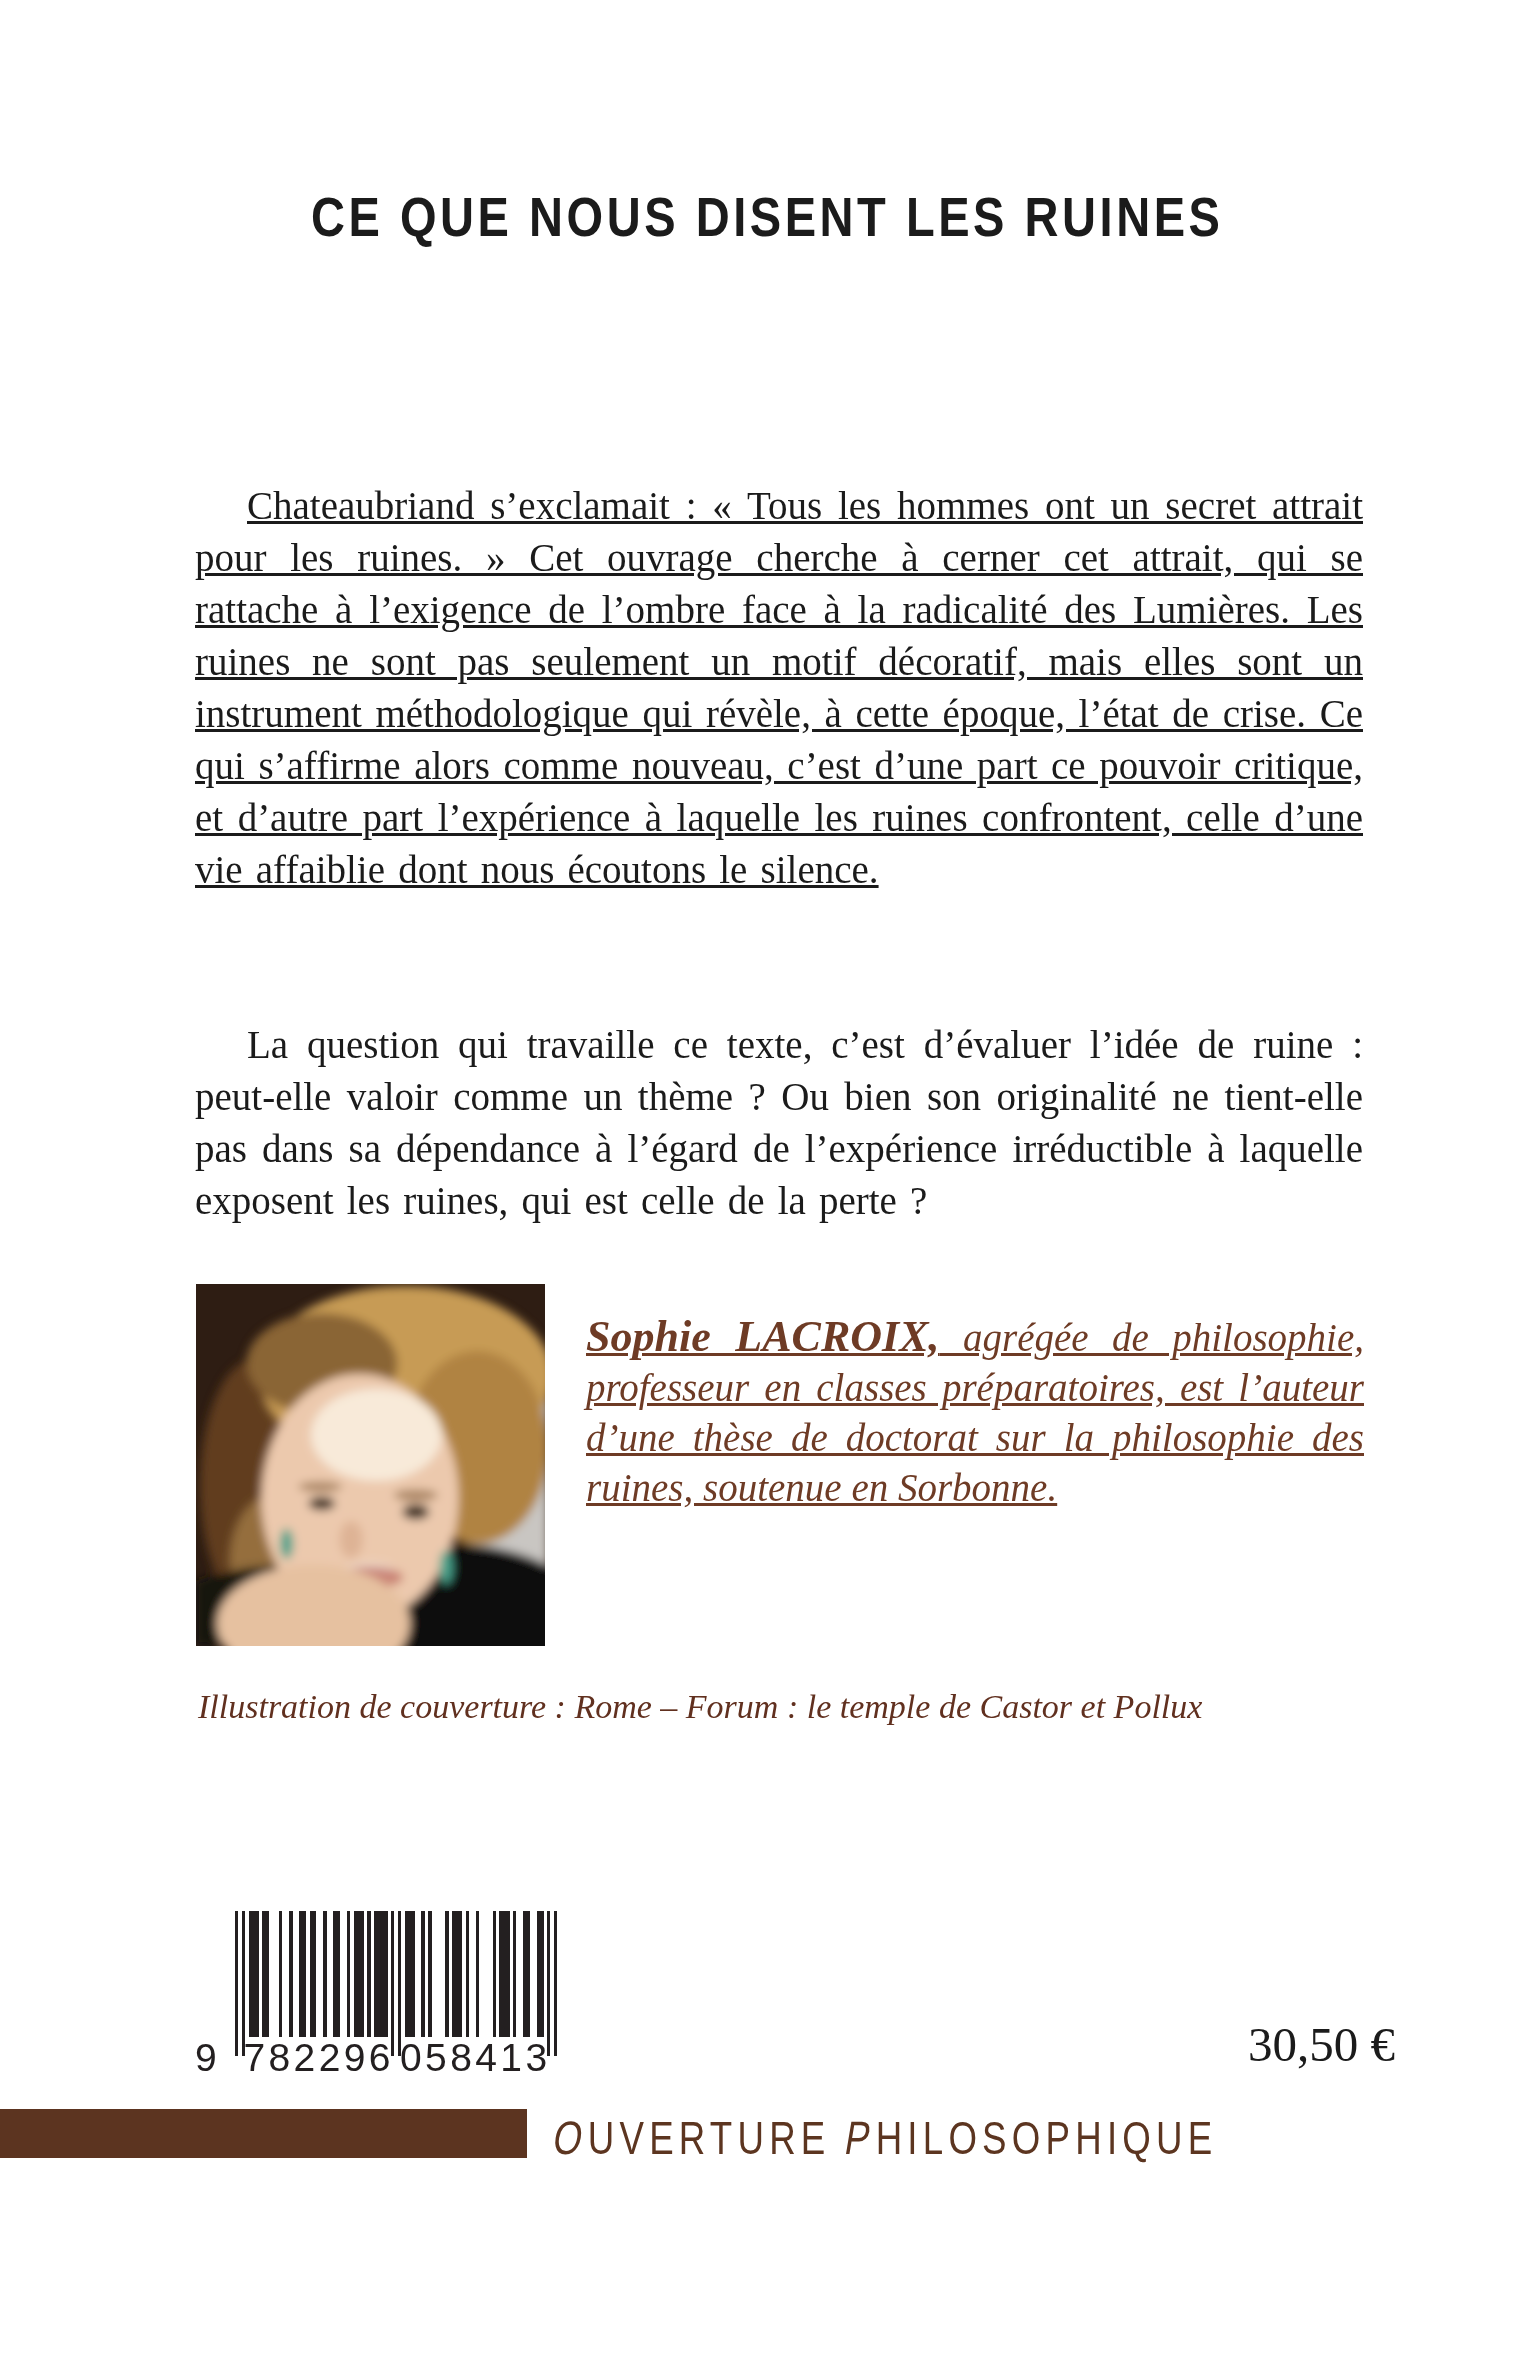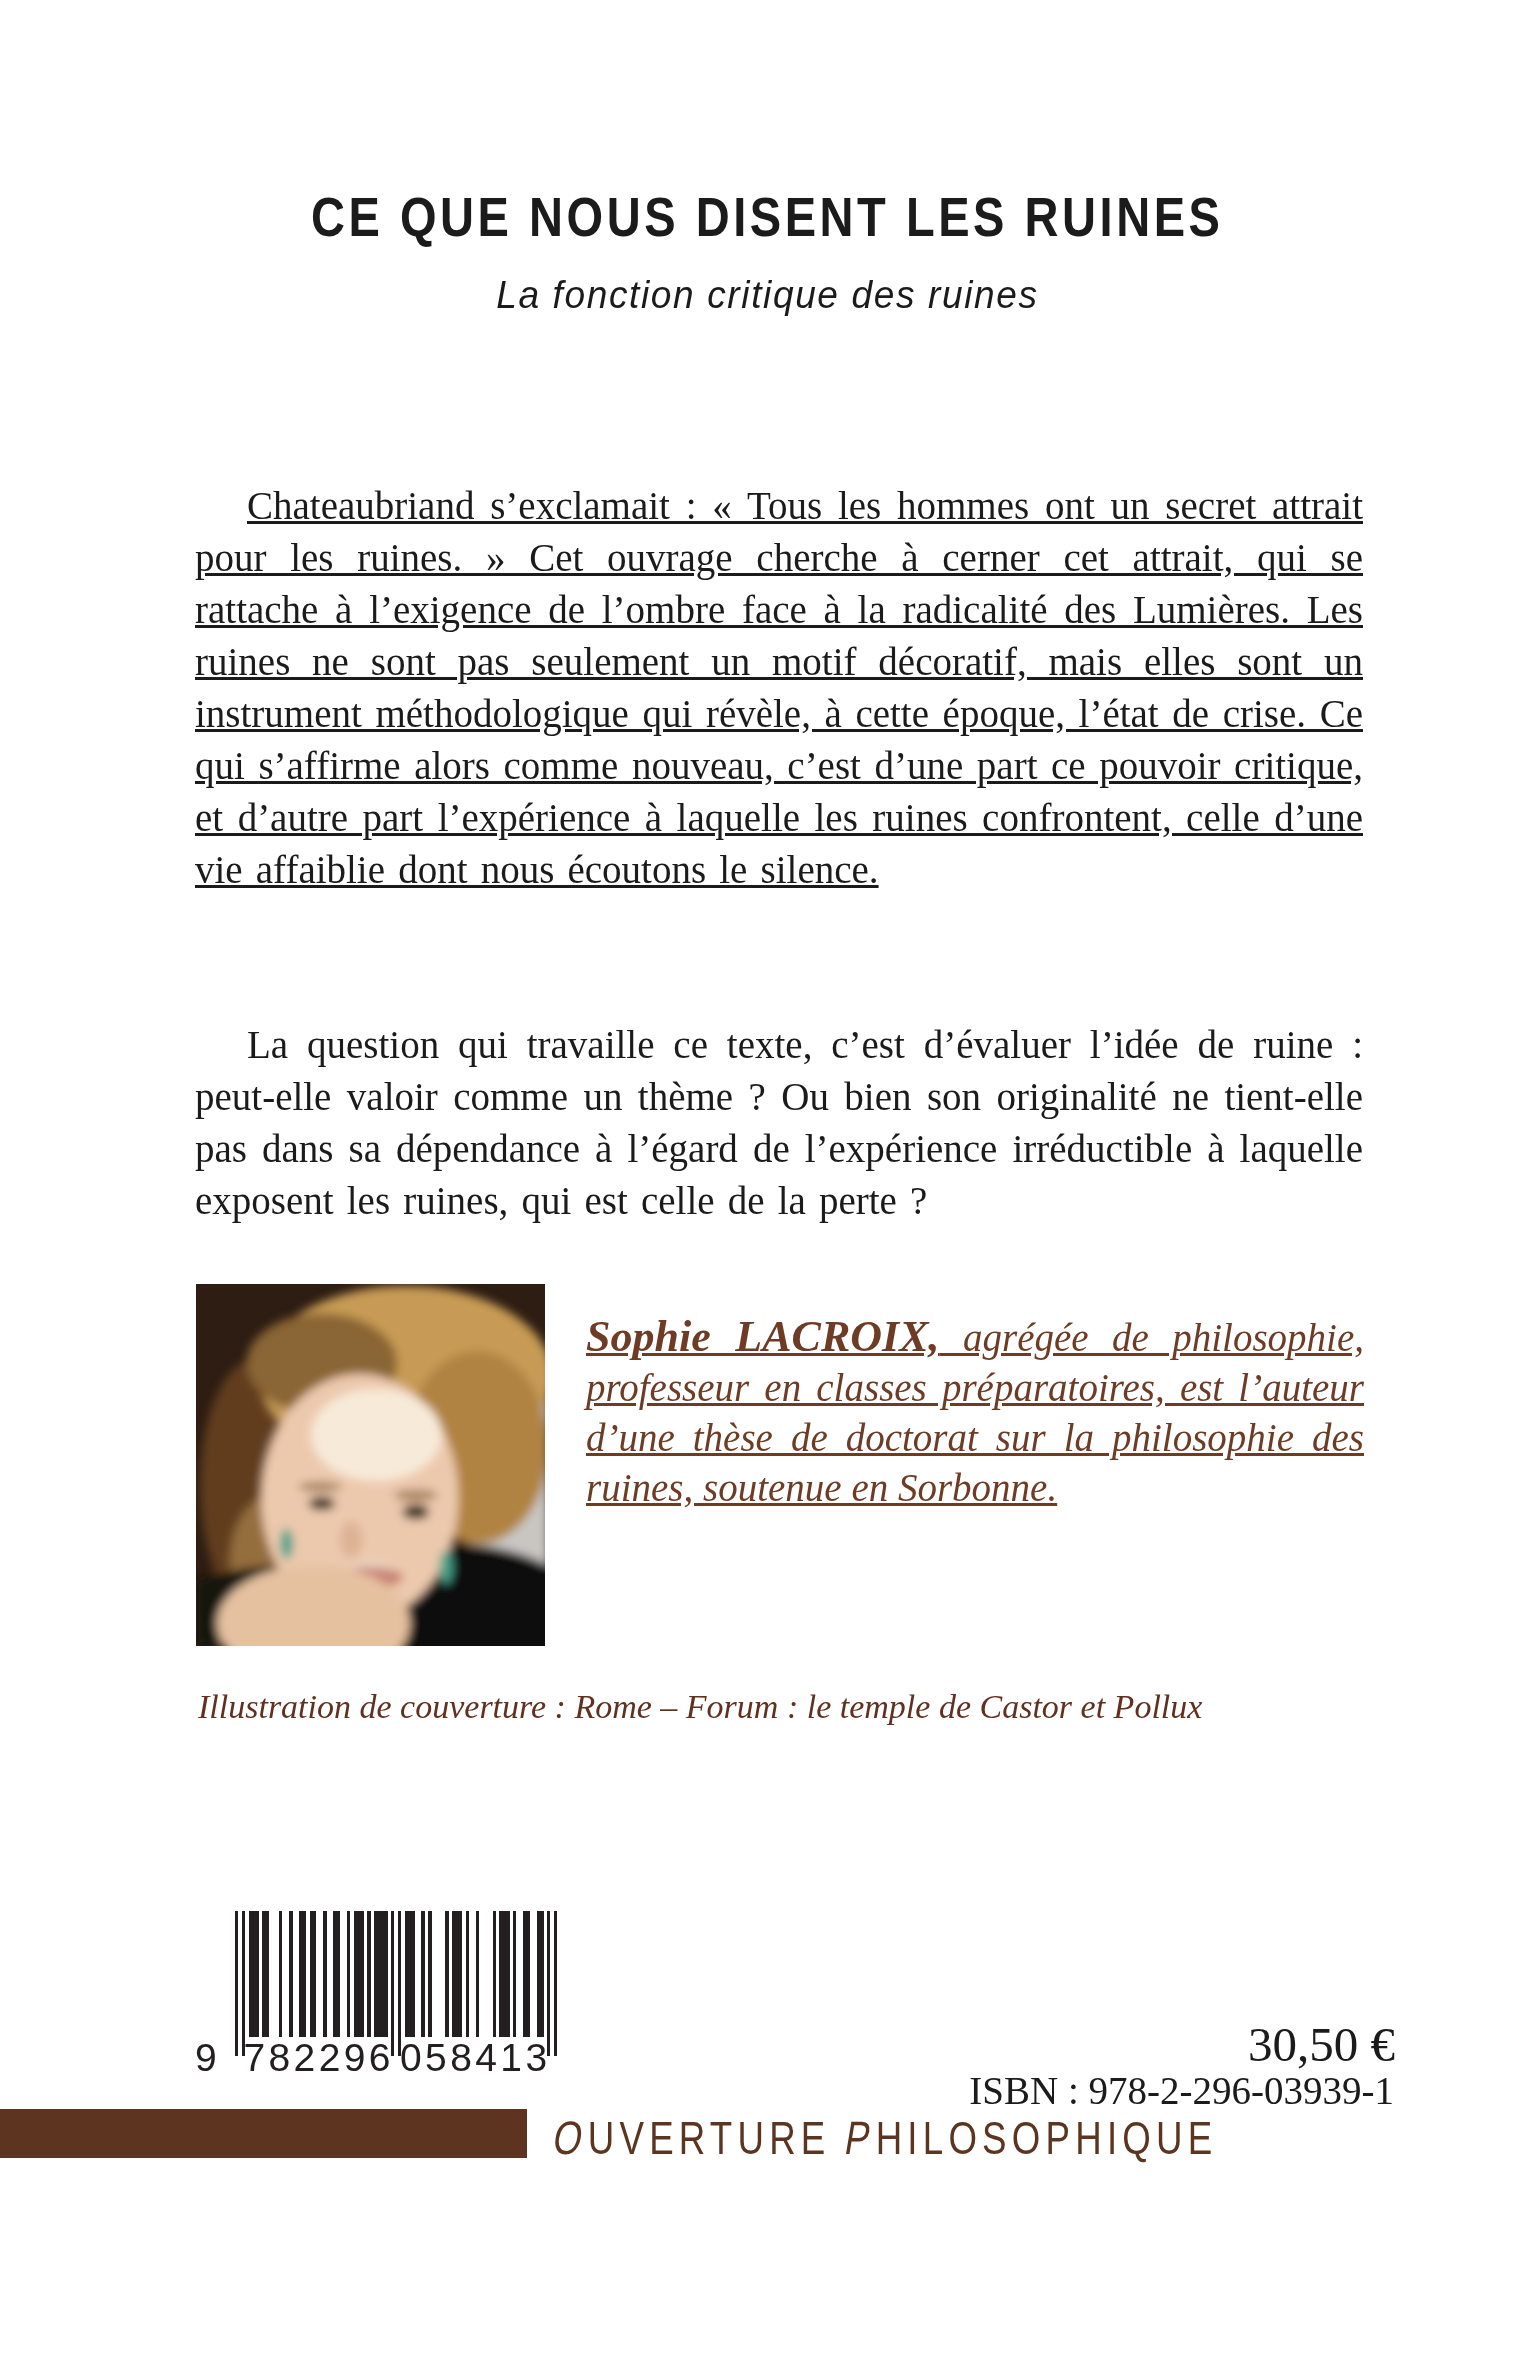--- a/index.html
+++ b/index.html
@@ -106,23 +106,20 @@
 </style>
 </head>
 <body>
 
 <div class="page">
 
   <div class="title">
     <span class="squeeze">CE QUE NOUS DISENT LES RUINES</span>
   </div>
 
-  <div class="subtitle">
-    <span class="squeeze">La fonction critique des ruines</span>
-  </div>
 
   <p class="body-par par1">Chateaubriand s’exclamait : « Tous les hommes ont un secret attrait pour les ruines. » Cet ouvrage cherche à cerner cet attrait, qui se rattache à l’exigence de l’ombre face à la radicalité des Lumières. Les ruines ne sont pas seulement un motif décoratif, mais elles sont un instrument méthodologique qui révèle, à cette époque, l’état de crise. Ce qui s’affirme alors comme nouveau, c’est d’une part ce pouvoir critique, et d’autre part l’expérience à laquelle les ruines confrontent, celle d’une vie affaiblie dont nous écoutons le silence.</p>
 
   <p class="body-par par2">La question qui travaille ce texte, c’est d’évaluer l’idée de ruine : peut-elle valoir comme un thème ? Ou bien son originalité ne tient-elle pas dans sa dépendance à l’égard de l’expérience irréductible à laquelle exposent les ruines, qui est celle de la perte ?</p>
 
   <div class="photo">
     <svg width="349" height="362" viewBox="0 0 416 432" preserveAspectRatio="none" xmlns="http://www.w3.org/2000/svg">
       <defs>
         <filter id="soft" x="-30%" y="-30%" width="160%" height="160%">
           <feGaussianBlur stdDeviation="6"></feGaussianBlur>
@@ -258,21 +255,20 @@
       </div>
     <div class="bc-digits">
       <span class="bc-nine">9</span>
       <span class="bc-g1">782296</span>
       <span class="bc-g2">058413</span>
     </div>
   </div>
 
   <div class="price">30,50 €</div>
 
-  <div class="isbn">ISBN : 978-2-296-03939-1</div>
 
   <div class="series-band"></div>
 
   <div class="series-title">
     <span class="squeeze"><span class="it">O</span><span>UVERTURE </span><span class="it">P</span><span>HILOSOPHIQUE</span></span>
   </div>
 
 </div>
 
 

